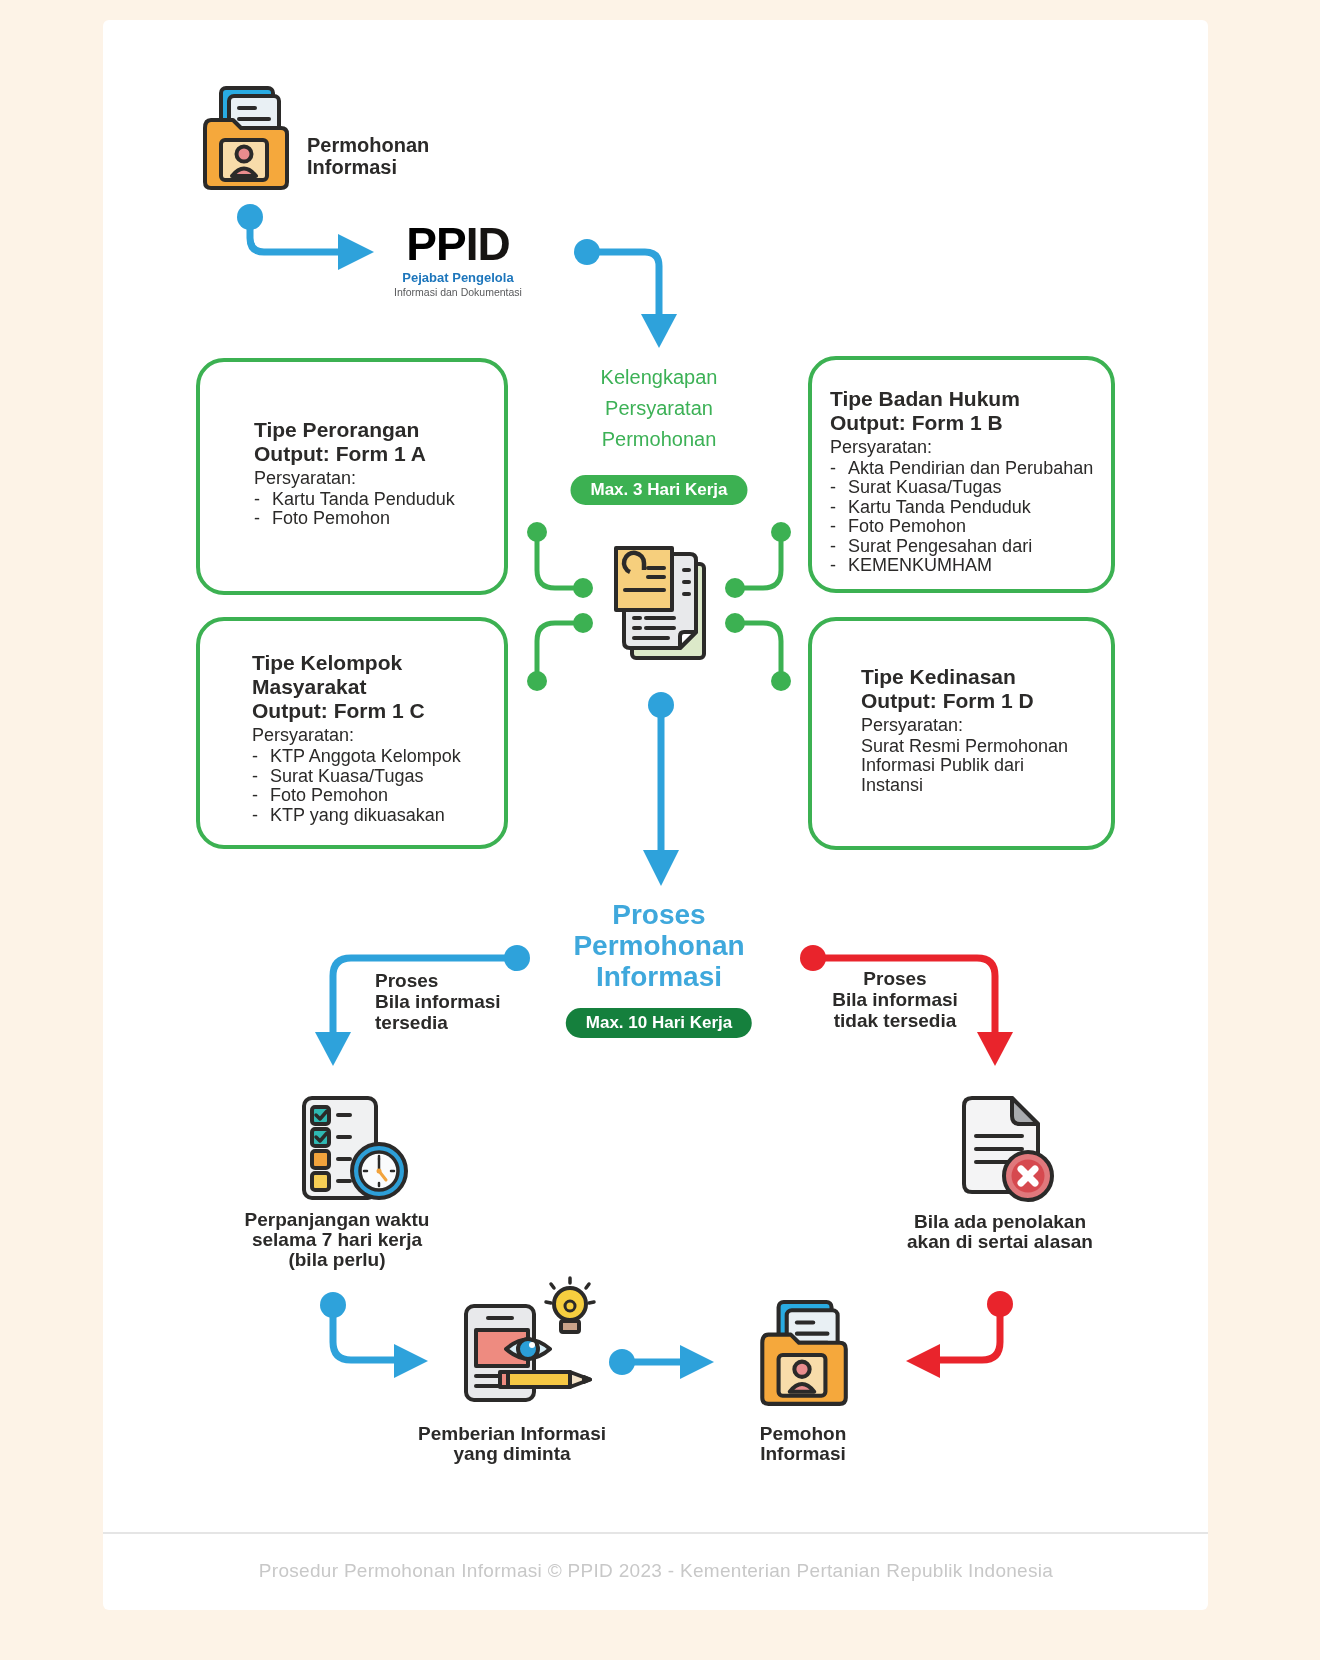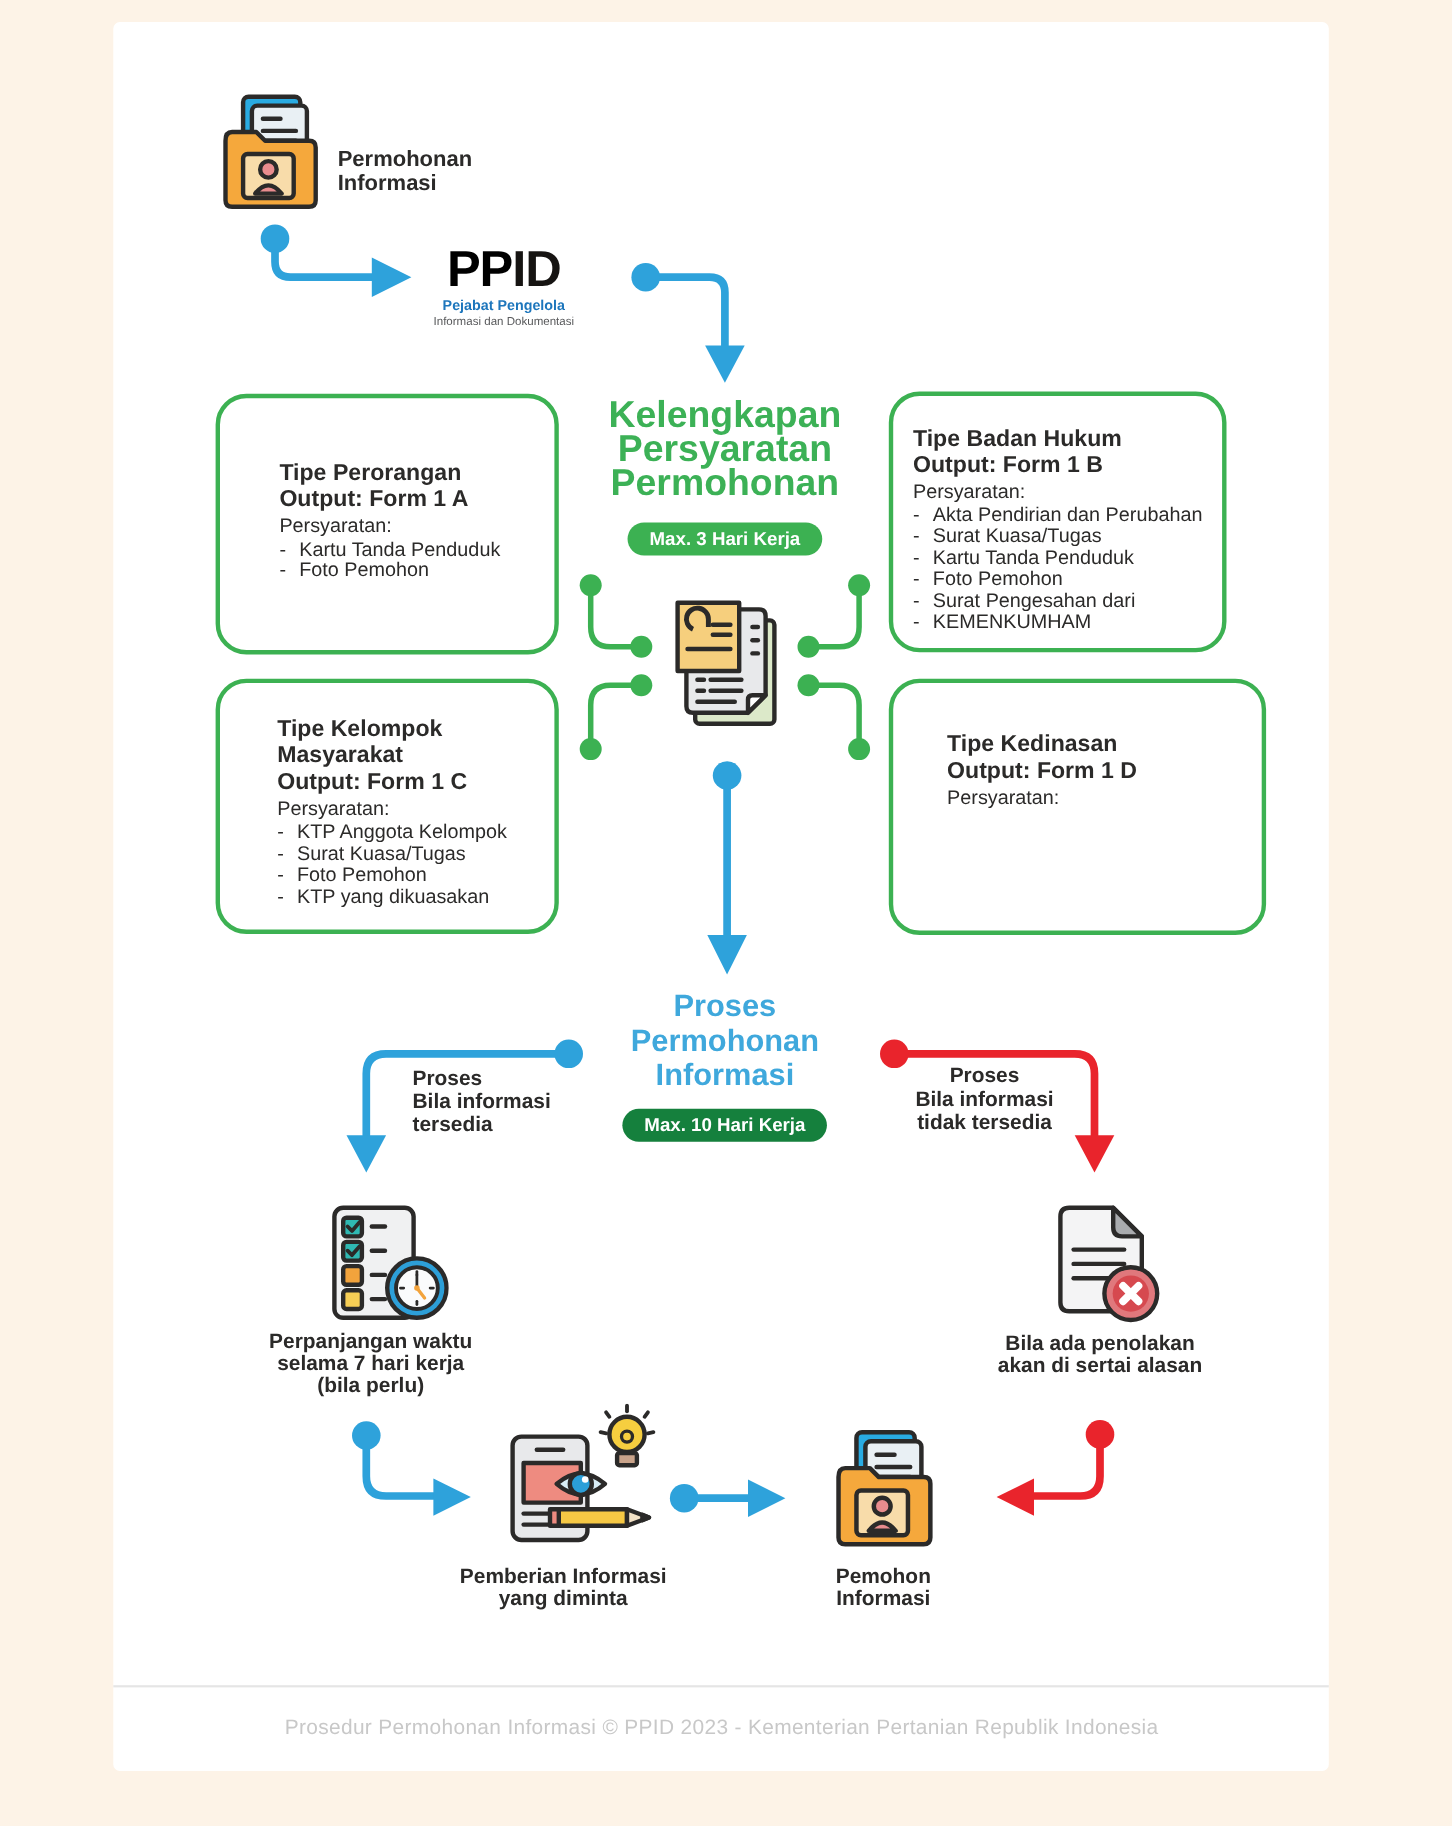--- a/index.html
+++ b/index.html
@@ -17,21 +17,21 @@
 
   
   .gbox{border:4px solid #3CB152;border-radius:28px;background:#fff;box-sizing:border-box;}
   .box-title{font-weight:700;font-size:21px;line-height:1.15;color:#2B2A29;}
   .req{font-size:18px;line-height:1.2;margin-top:2px;}
   .li{display:flex;font-size:18px;line-height:19.5px;}
   .dash{flex:0 0 18px;}
   .box-body{font-size:18px;line-height:19.5px;width:220px;}
 
   
-  .heading-green{color:#3CB156;font-weight:700;font-size:34px;line-height:31px;}
+  .heading-green{color:#3CB156;font-weight:400;font-size:20px;line-height:31px;}
   .heading-blue{color:#3FA8DC;font-weight:700;font-size:28px;line-height:31px;}
   .badge{color:#fff;font-weight:700;font-size:17px;padding:5px 20px;border-radius:19px;line-height:1.2;}
   .badge-green{background:#3CB152;}
   .badge-blue{background:#15803d;}
 
   
   .flow-label{font-size:19px;line-height:21px;font-weight:700;color:#2B2A29;}
   .node-label{font-size:19px;line-height:20px;font-weight:700;color:#2B2A29;}
   .start-label{font-size:20px;line-height:22px;font-weight:700;color:#2B2A29;}
 
@@ -194,24 +194,27 @@
   <div class="li">
       <span class="dash">-</span>
       <span>Foto Pemohon</span>
     </div>
   <div class="li">
       <span class="dash">-</span>
       <span>KTP yang dikuasakan</span>
     </div>
 </div>
 
-<div class="abs gbox" style="left:808px;top:617px;width:343px;height:233px;padding:44px 10px 0 49px">
+<div class="abs gbox" style="left:808px;top:617px;width:307px;height:233px;padding:44px 10px 0 49px">
   <div class="box-title">Tipe Kedinasan</div>
   <div class="box-title">Output: Form 1 D</div>
   <div class="req">Persyaratan:</div>
+  <div class="box-body pre">Surat Resmi Permohonan
+Informasi Publik dari
+Instansi</div>
 </div>
 
 <svg class="abs" style="left:612px;top:540px" width="98" height="124" viewBox="0 0 98 124">
   <g stroke="#2B2A29" stroke-width="4" stroke-linejoin="round">
     <rect x="20" y="24" width="72" height="94" rx="4" fill="#DCE9C9"></rect>
     <path d="M12,20 Q12,14 18,14 L78,14 Q84,14 84,20 L84,92 L68,108 L18,108 Q12,108 12,102 Z" fill="#E8E9EB"></path>
     <path d="M84,92 L68,108 L68,96 Q68,92 72,92 Z" fill="#FFFFFF"></path>
     <g stroke-linecap="round">
       <line x1="72" y1="30" x2="77" y2="30"></line>
       <line x1="72" y1="42" x2="77" y2="42"></line>

